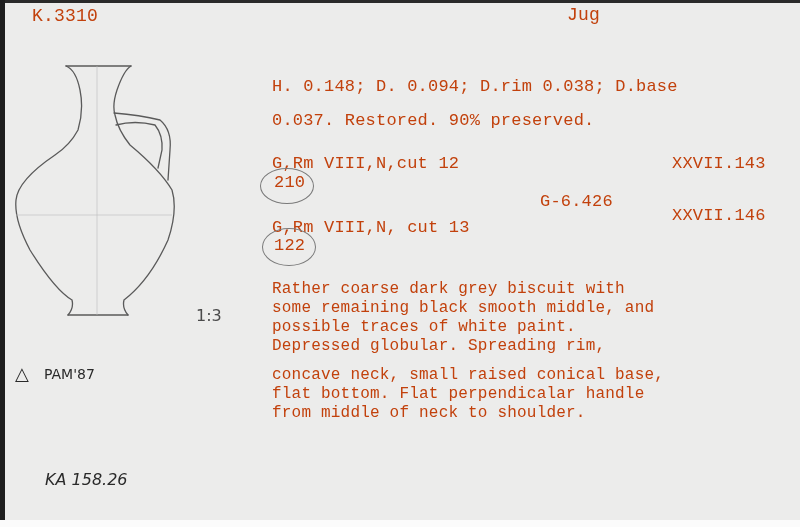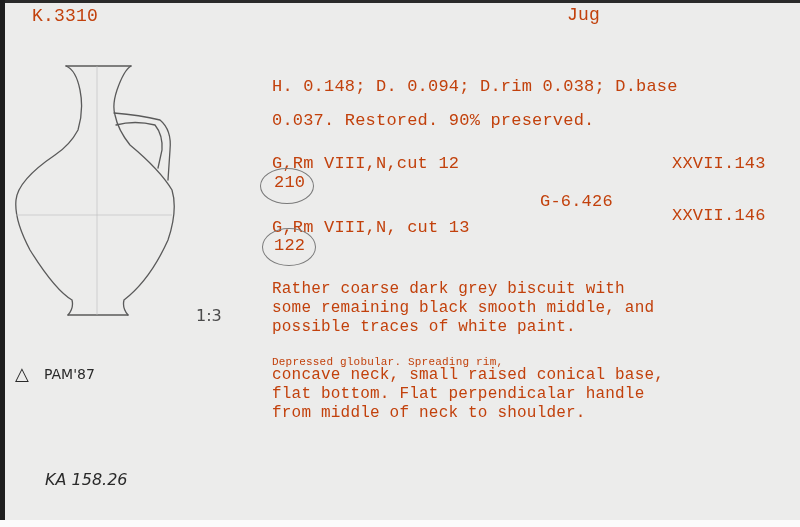--- a/index.html
+++ b/index.html
@@ -92,17 +92,17 @@
 
 <div class="tw" style="left:272px; top:218px; font-size:17px;">G,Rm VIII,N, cut 13</div>
 <div class="tw" style="left:274px; top:236px; font-size:17px;">122</div>
 <div class="circle" style="left:262px; top:228px; width:52px; height:36px;"></div>
 <div class="tw" style="left:672px; top:206px; font-size:17px;">XXVII.146</div>
 
 <div>
   <div class="tw" style="left:272px; top:280px; font-size:16px;">Rather coarse dark grey biscuit with</div>
   <div class="tw" style="left:272px; top:299px; font-size:16px;">some remaining black smooth middle, and</div>
   <div class="tw" style="left:272px; top:318px; font-size:16px;">possible traces of white paint.</div>
-  <div class="tw" style="left:272px; top:337px; font-size:11px;margin-top:19px;">Depressed globular. Spreading rim,</div>
+  <div class="tw" style="left:272px; top:337px; font-size:16px;">Depressed globular. Spreading rim,</div>
   <div class="tw" style="left:272px; top:366px; font-size:16px;">concave neck, small raised conical base,</div>
   <div class="tw" style="left:272px; top:385px; font-size:16px;">flat bottom. Flat perpendicalar handle</div>
   <div class="tw" style="left:272px; top:404px; font-size:16px;">from middle of neck to shoulder.</div>
 </div>
 
 </body></html>

